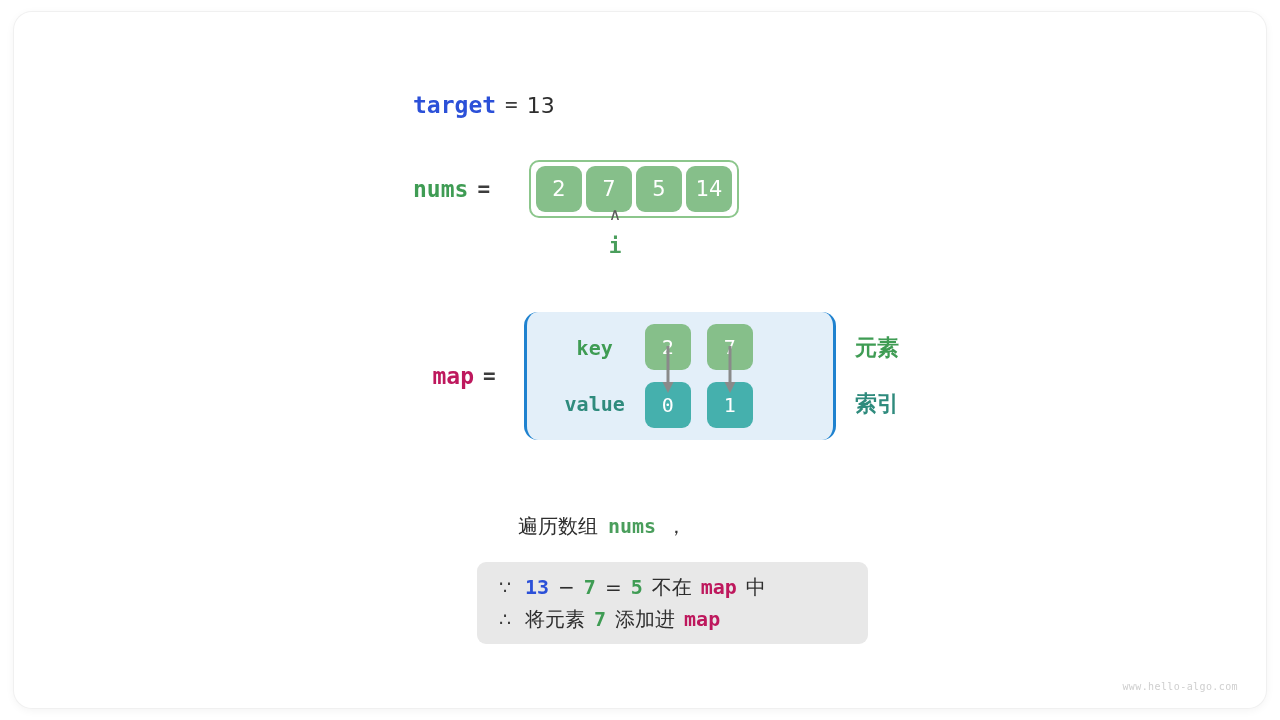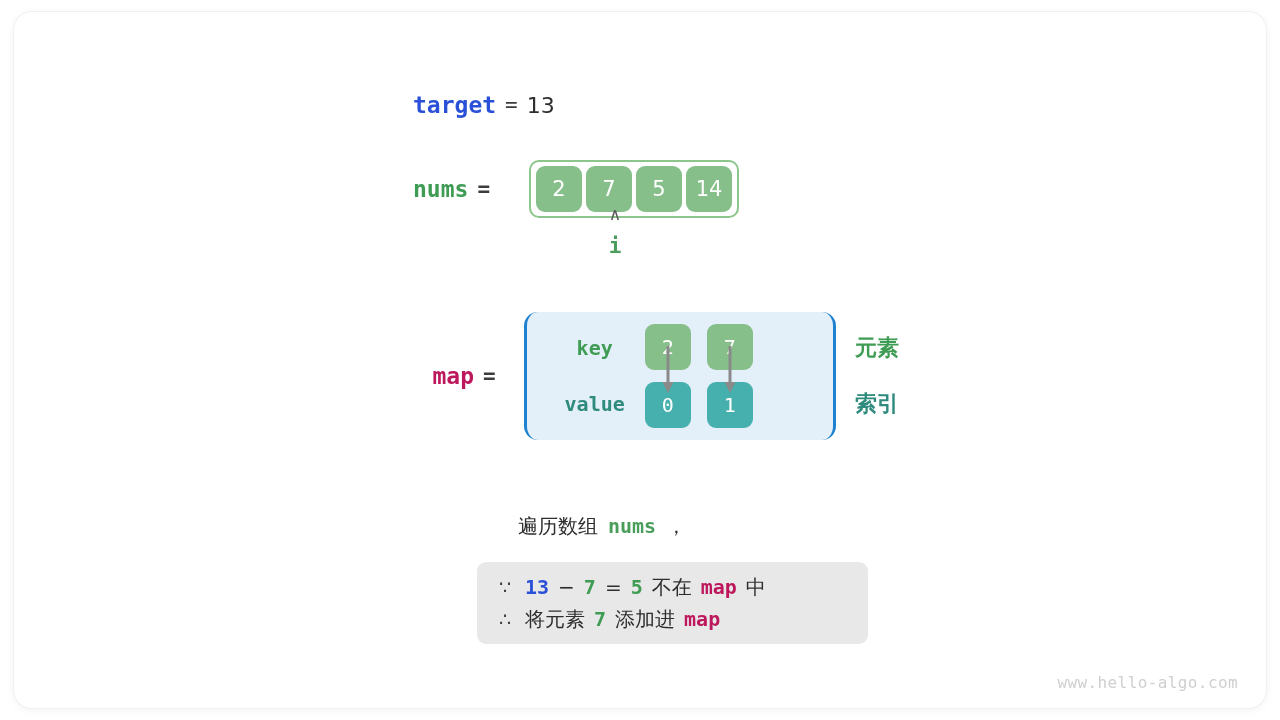--- a/index.html
+++ b/index.html
@@ -292,21 +292,21 @@
     font-size: 20px;
   }
   .sp { display: inline-block; width: 9px; }
 
   
   .watermark {
     position: absolute;
     right: 42px;
     bottom: 28px;
     font-family: "DejaVu Sans Mono", "Liberation Mono", monospace;
-    font-size: 16px;
+    font-size: 10px;
     color: #cfcfcf;
     letter-spacing: 0.4px;
   }
 </style>
 </head>
 <body>
 
 <div id="canvas">
   <div class="page-frame"></div>
 

